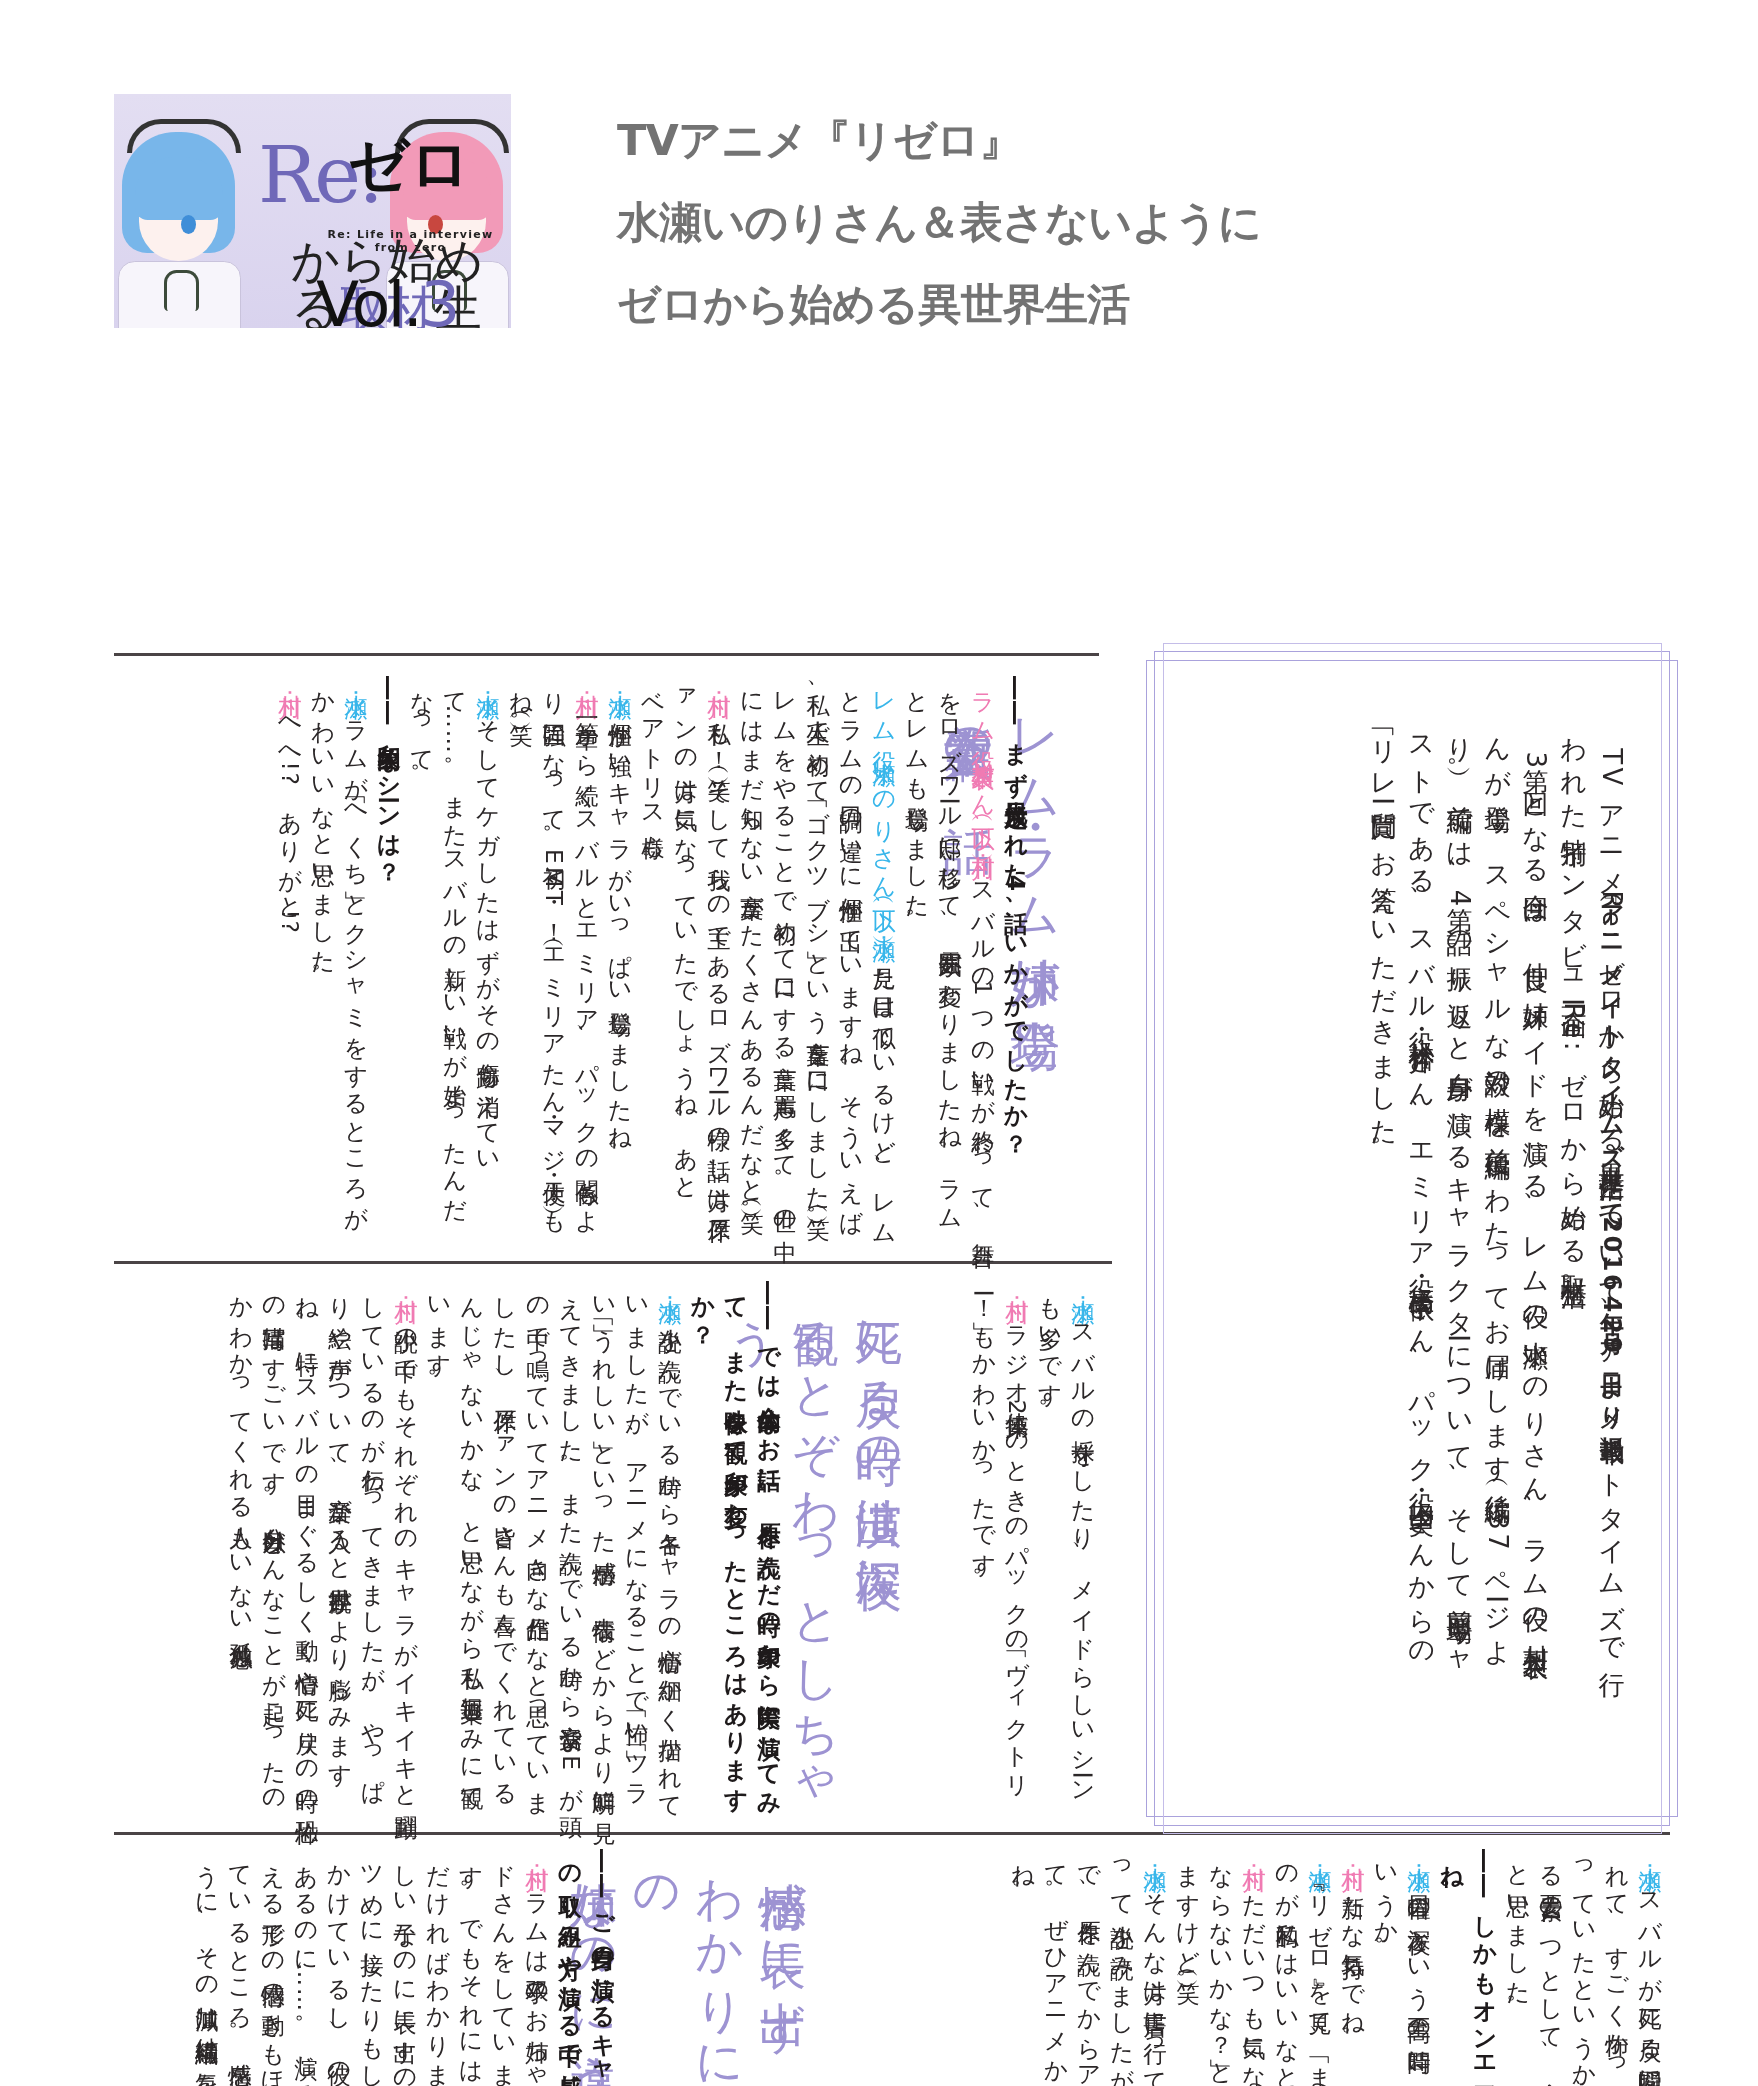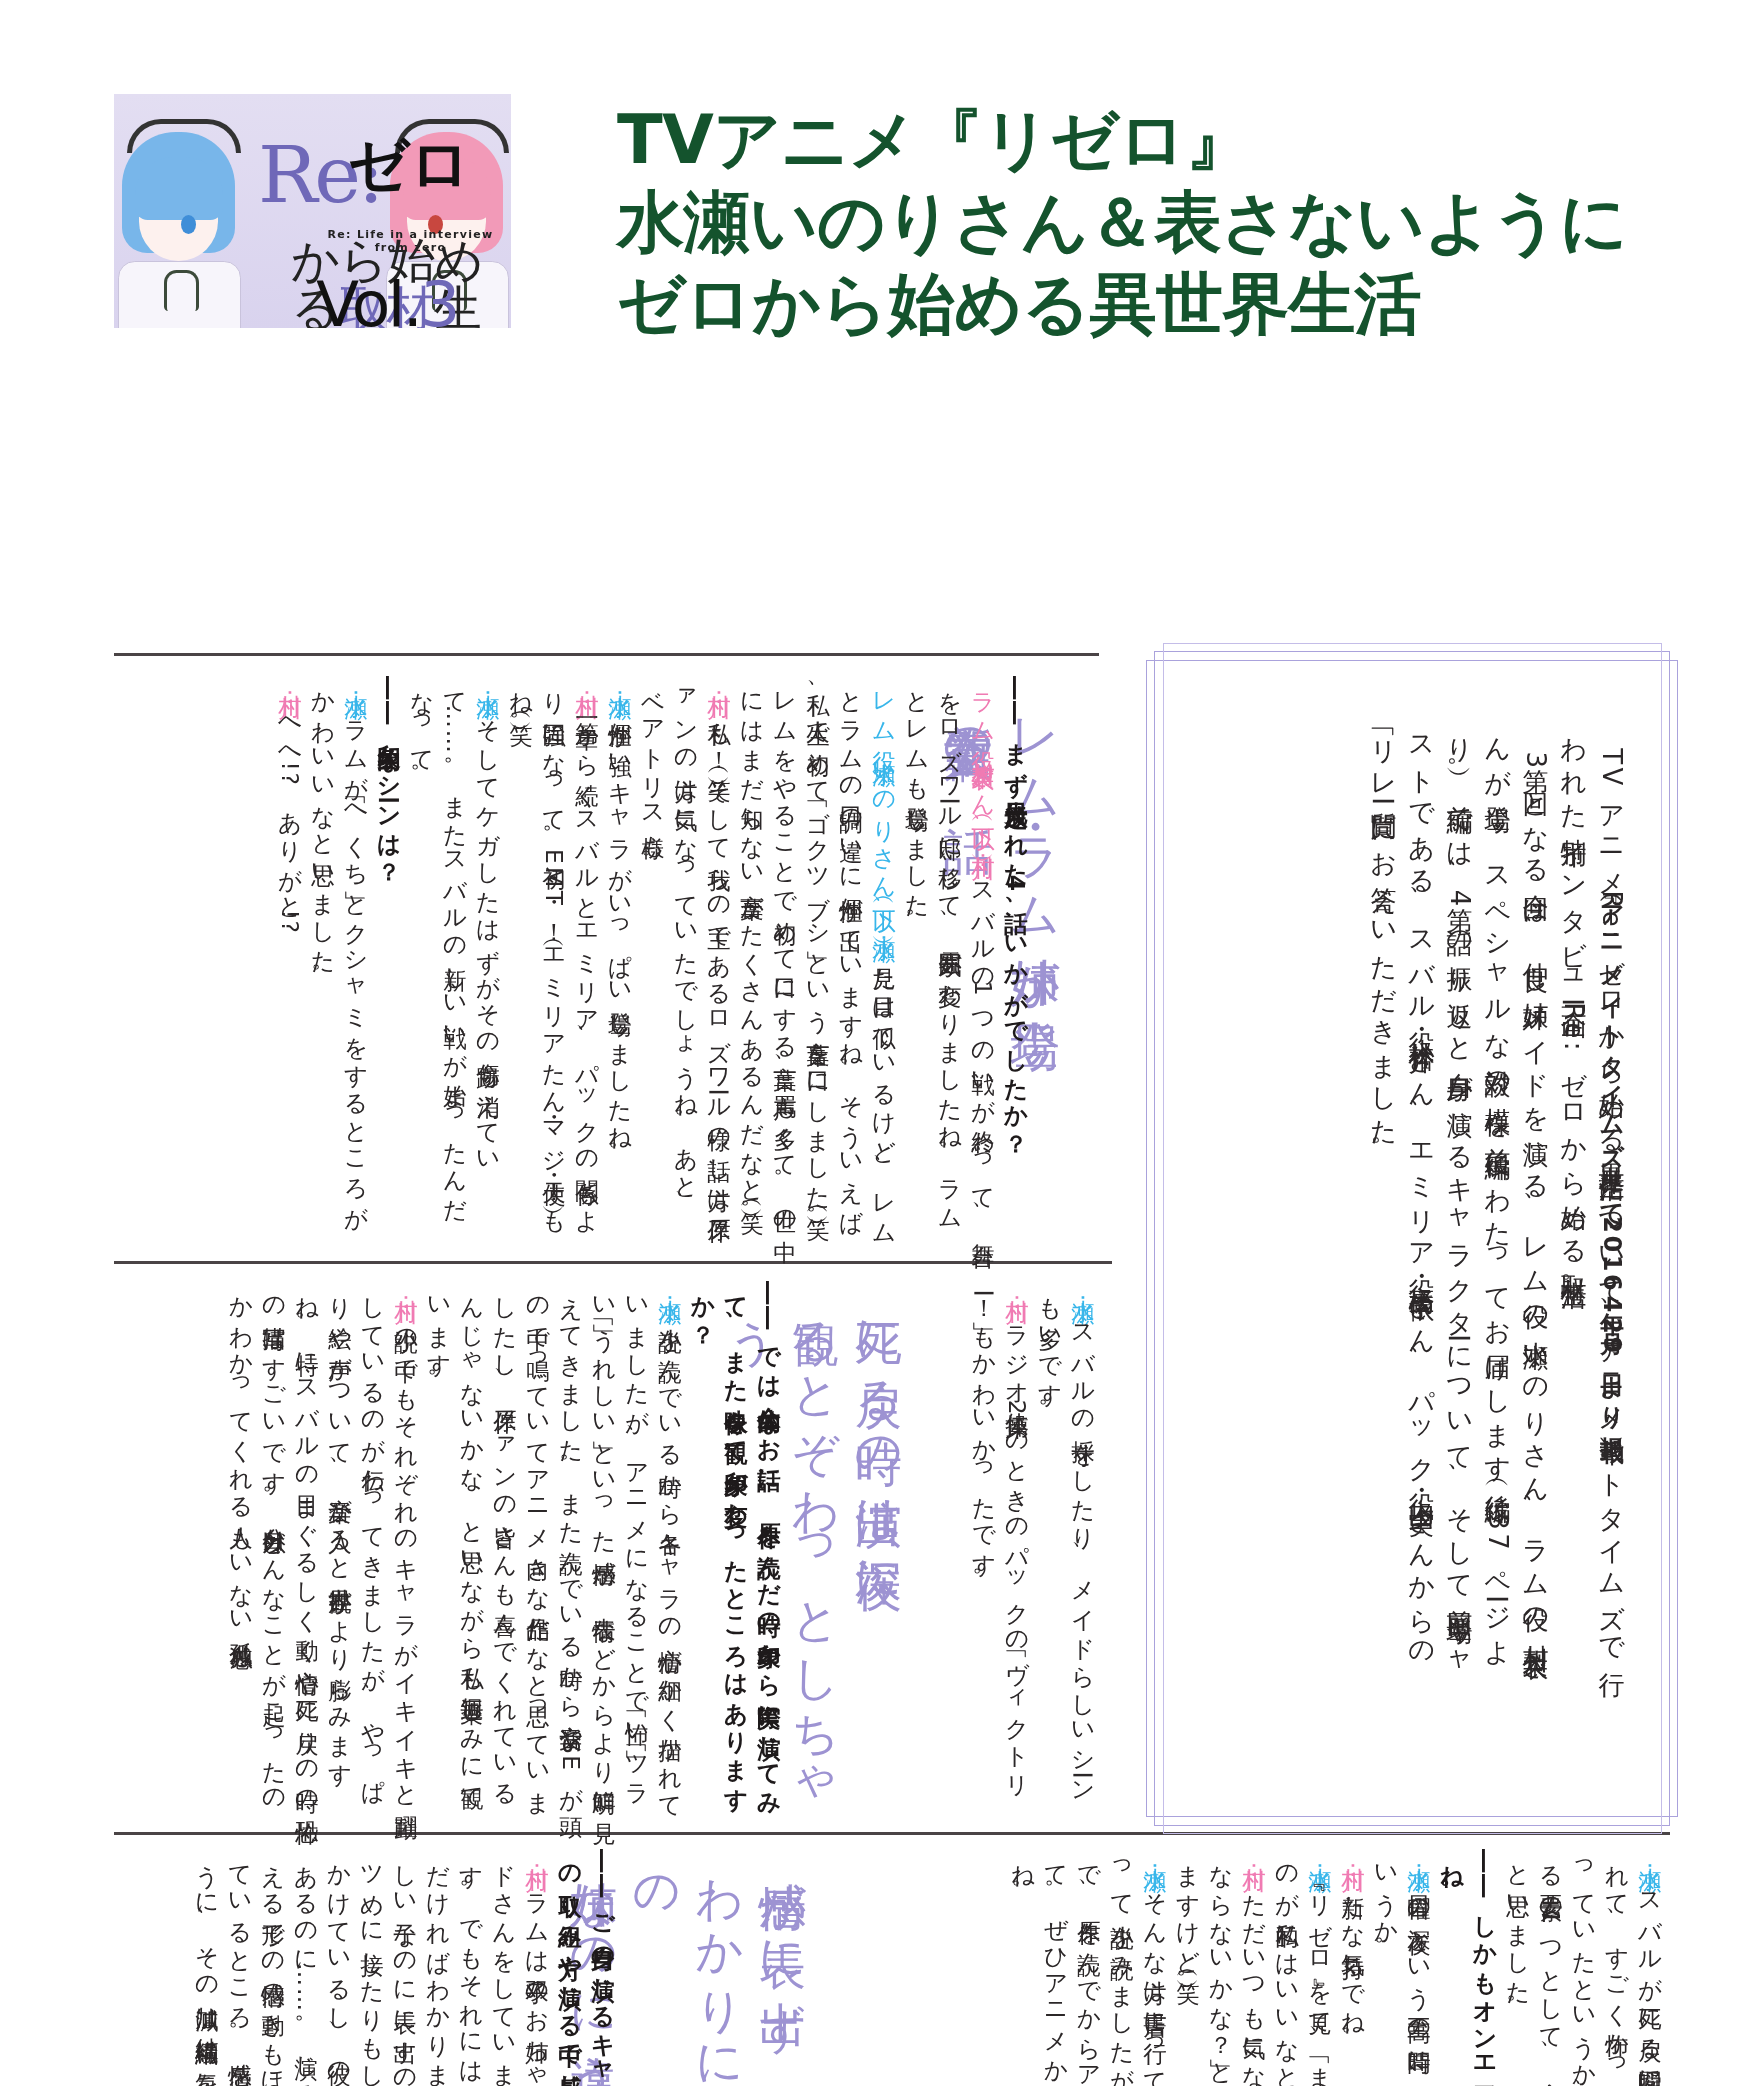--- a/index.html
+++ b/index.html
@@ -26,21 +26,21 @@
   .logo .ram .eye { background:#c8473f; left:46px; }
   .logo .re { position:absolute; left:144px; top:42px; font-family:"DejaVu Serif", serif; font-size:79px; color:#6f68b8; letter-spacing:-3.3px; line-height:1; }
   .logo .zero { position:absolute; left:234px; top:40px; font-size:60px; font-weight:bold; color:#111; line-height:1; }
   .logo .sub { position:absolute; left:196px; top:134px; font-size:11px; letter-spacing:1.3px; color:#222; font-weight:bold;text-align:center; }
   .logo .kara { position:absolute; left:177px; top:142px; font-size:48px; color:#222; line-height:1; letter-spacing:-0.8px; }
   .logo .kara .acc { color:#6f68b8; }
   .logo .vol { position:absolute; left:202px; top:179px; font-size:63px; color:#111; line-height:1; letter-spacing:-2.5px; }
   .logo .vol .num { color:#6f68b8; }
 
   
-  .title { left:617px; top:99px; font-weight:bold; font-size:67px; line-height:82px; color:#14532d; letter-spacing:-0.8px; }
+  .title { left:617px; top:99px; font-weight:bold; font-size:43px; line-height:82px; color:#737373; letter-spacing:-0.8px; }
   .title div { white-space:nowrap; }
 
   
   .rule { height:2.5px; background:#4a4446; }
 
   
   .vt { writing-mode:vertical-rl; -webkit-writing-mode:vertical-rl; font-size:24px; line-height:33px; letter-spacing:1.7px; color:#2b2728; }
   .vt p { margin:0; }
   .mz { color:#38b6ea; }   
   .mk { color:#f07bb3; }   

